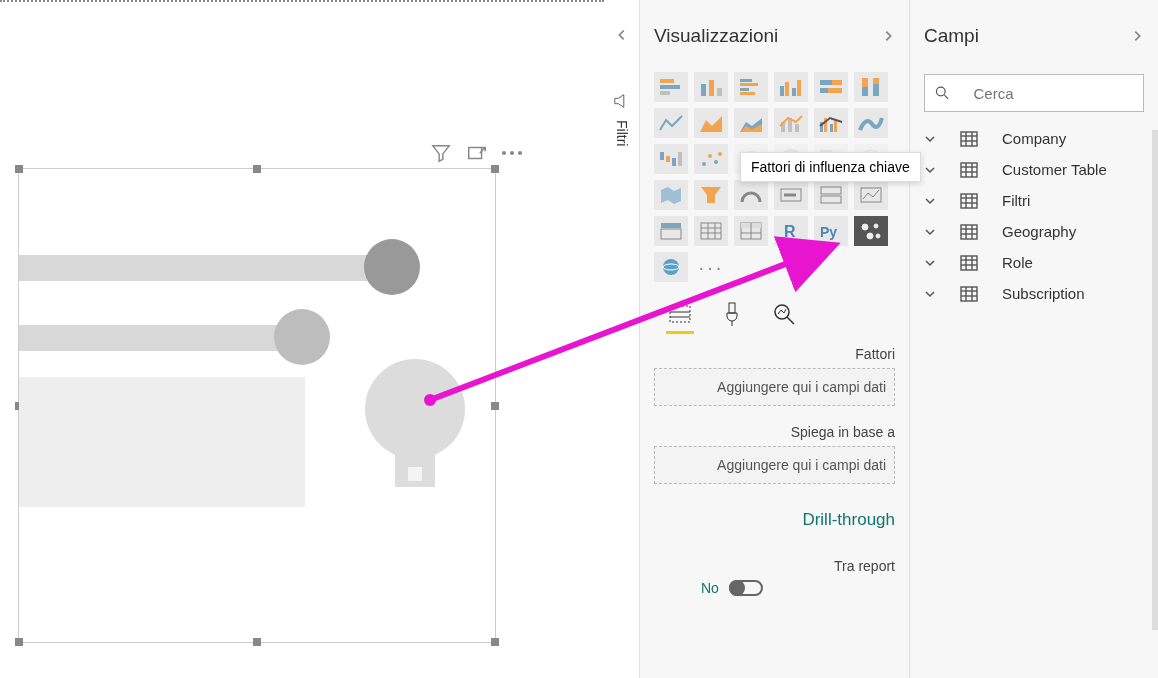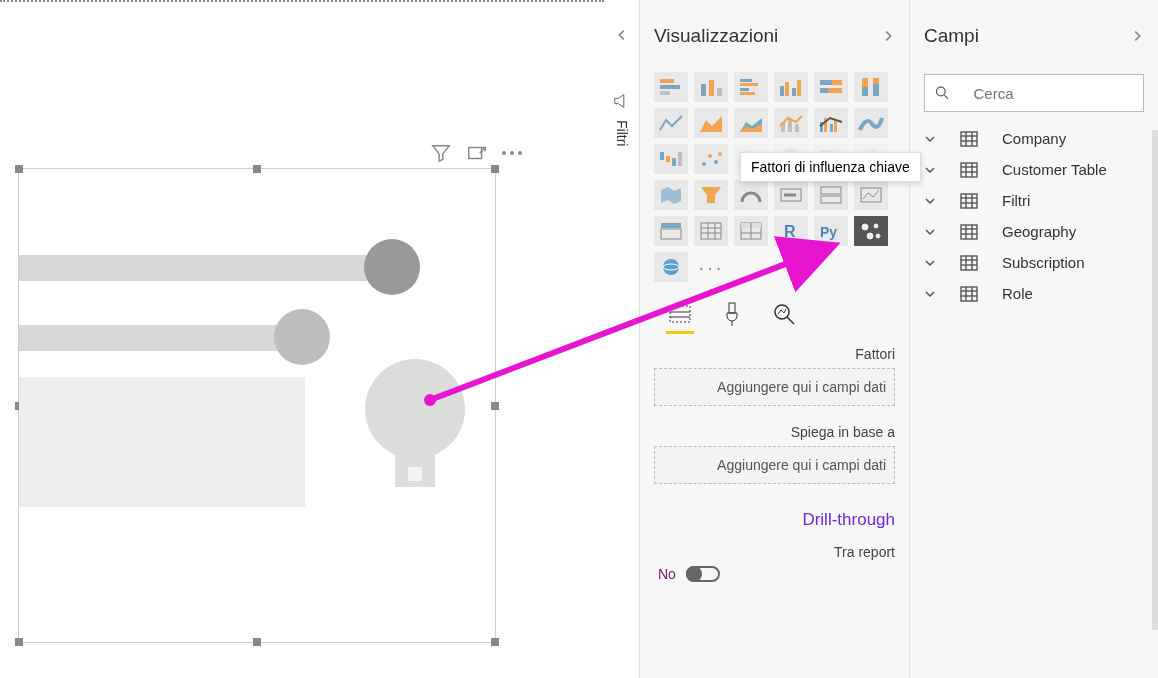--- a/index.html
+++ b/index.html
@@ -48,22 +48,22 @@
 .viz-tile.selected svg * { stroke:#eee; fill:#eee; }
 .viz-tile.more { background:transparent; }
 .tooltip { position:absolute; background:#fff; border:1px solid #ddd; padding:6px 10px; font-size:14px; white-space:nowrap; box-shadow:0 2px 6px rgba(0,0,0,.15); z-index:10; }
 
 .tabs { display:flex; gap:24px; margin-top:18px; align-items:center; padding-left:12px; }
 .tab-icon { width:28px; height:28px; cursor:pointer; position:relative; }
 .tab-icon.active::after { content:""; position:absolute; bottom:-6px; left:0; width:100%; height:3px; background:#f2c811; }
 
 .section-label { font-size:14px; color:#444; margin-top:18px; margin-bottom:6px; }
 .drop-well { border:1px dashed #bbb; padding:10px 8px; font-size:14px; color:#555; background:#f3f3f3; }
-.drill-header { font-size:17px; color:#6d28d9; margin-top:26px; margin-bottom:14px; padding-left:4px; }
-.toggle-row { display:flex; align-items:center; gap:10px; font-size:14px; color:#701a75; padding-left:4px; }
+.drill-header { font-size:17px; color:#0f766e; margin-top:26px; margin-bottom:28px; padding-left:4px; }
+.toggle-row { display:flex; align-items:center; gap:10px; font-size:14px; color:#0f766e; padding-left:4px;margin-left:43px; }
 .toggle { width:34px; height:16px; border:2px solid #666; border-radius:10px; position:relative; cursor:pointer; }
 .toggle .knob { position:absolute; left:-2px; top:-2px; width:16px; height:16px; border-radius:50%; background:#666; }
 
 .fields-pane { width:248px; padding: 0 14px; background:#f7f7f7; }
 .search-box { margin-top:2px; border:1px solid #bbb; height:38px; display:flex; align-items:center; padding:0 10px; gap:8px; background:#fff; }
 .search-box input { border:none; outline:none; font-size:15px; width:100%; background:transparent;margin-left:16px; }
 .field-list { margin-top:18px; display:flex; flex-direction:column; gap:14px; }
 .field-item { display:flex; align-items:center; gap:24px; font-size:15px; color:#333; cursor:pointer; }
 .field-item .chev { width:12px; height:12px; }
 .table-icon { width:18px; height:16px; stroke:#555; stroke-width:1.4; fill:none; }
@@ -471,34 +471,34 @@
           <svg class="chev" viewBox="0 0 12 12">
             <path d="M2 4l4 4 4-4" stroke="#555" fill="none" stroke-width="1.5"></path>
           </svg>
           <svg class="table-icon" viewBox="0 0 18 16">
             <rect x="1" y="1" width="16" height="14"></rect>
             <line x1="1" y1="5" x2="17" y2="5"></line>
             <line x1="1" y1="10" x2="17" y2="10"></line>
             <line x1="6" y1="1" x2="6" y2="15"></line>
             <line x1="12" y1="1" x2="12" y2="15"></line>
           </svg>
-          <span>Subscription</span>
+          <span>Role</span>
         </div>
         <div class="field-item">
           <svg class="chev" viewBox="0 0 12 12">
             <path d="M2 4l4 4 4-4" stroke="#555" fill="none" stroke-width="1.5"></path>
           </svg>
           <svg class="table-icon" viewBox="0 0 18 16">
             <rect x="1" y="1" width="16" height="14"></rect>
             <line x1="1" y1="5" x2="17" y2="5"></line>
             <line x1="1" y1="10" x2="17" y2="10"></line>
             <line x1="6" y1="1" x2="6" y2="15"></line>
             <line x1="12" y1="1" x2="12" y2="15"></line>
           </svg>
-          <span>Role</span>
+          <span>Subscription</span>
         </div>
       </div>
     <div class="scrolly"></div>
   </div>
 
 </div>
 
 <svg class="arrow" style="left:420px; top:195px;" width="440" height="220">
   <defs>
       <marker id="ah" markerWidth="12" markerHeight="12" refX="9" refY="5" orient="auto">

